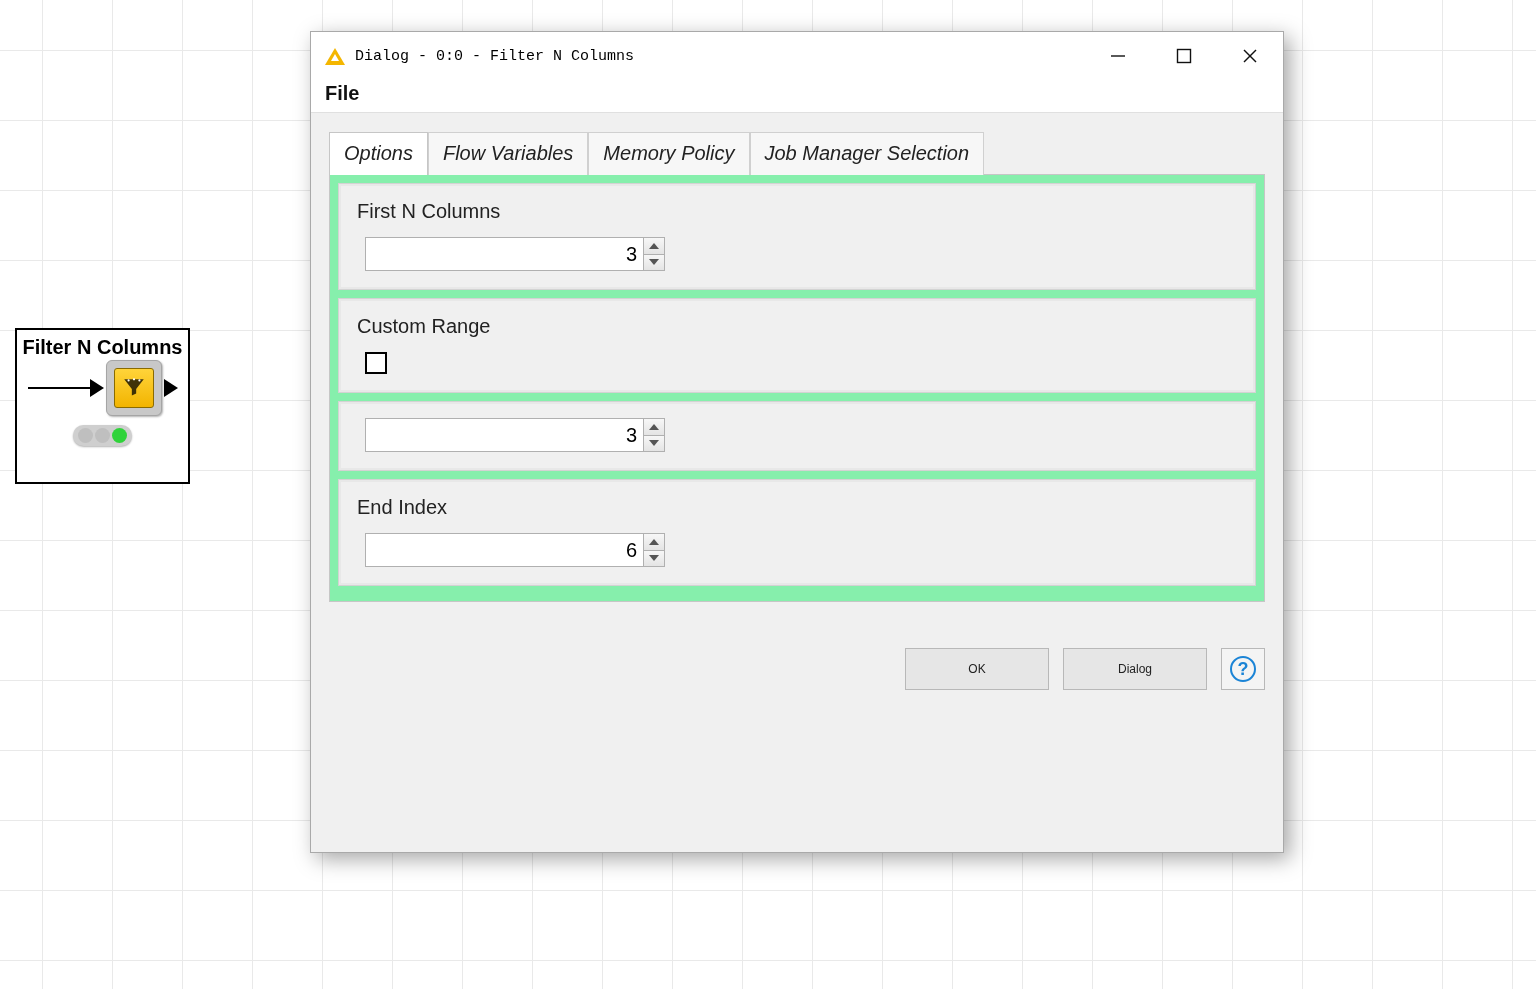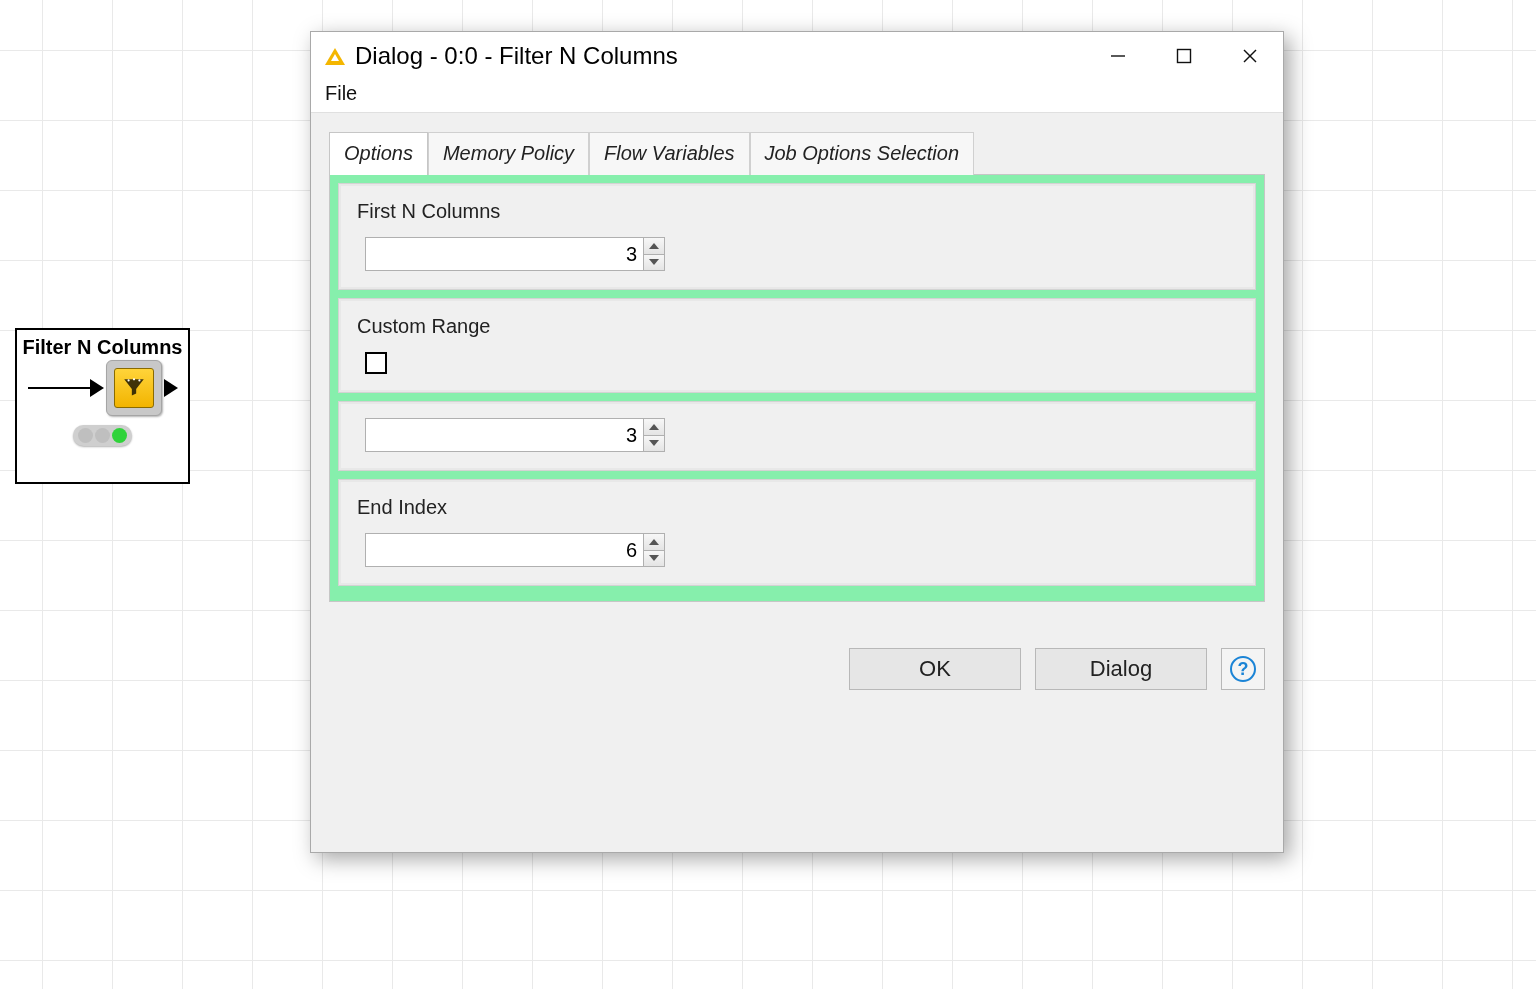--- a/index.html
+++ b/index.html
@@ -130,43 +130,45 @@
   .titlebar-icon::after {
     content: "";
     position: absolute;
     left: -4px; top: 6px;
     width: 0; height: 0;
     border-left: 4px solid transparent;
     border-right: 4px solid transparent;
     border-bottom: 7px solid #fff;
   }
   .titlebar-text {
-    font-size: 24px;
+    font-size: 15px;
     color: #000;
     flex: 1;
+    font-family: Liberation Mono, monospace;
   }
   .win-controls {
     display: flex;
     height: 100%;
   }
   .win-btn {
     width: 66px; height: 100%;
     display: flex;
     align-items: center;
     justify-content: center;
     color: #000;
   }
   .win-btn svg { stroke: #111; stroke-width: 1.4; fill: none; }
 
   .menubar {
     height: 32px;
     padding: 0 10px;
     display: flex;
     align-items: flex-start;
     background: #fff;
+    font-weight: bold;
   }
   .menubar-item {
     font-size: 20px;
     color: #111;
     padding: 2px 4px;
   }
 
   .client {
     flex: 1;
     background: #f0f0f0;
@@ -269,28 +271,28 @@
   }
 
   .button-row {
     display: flex;
     justify-content: flex-end;
     gap: 14px;
     margin-top: 46px;
     align-items: center;
   }
   .btn {
-    width: 172px;
+    width: 144px;
     height: 42px;
     border: 1px solid #b8b8b8;
     background: #e6e6e6;
     display: flex;
     align-items: center;
     justify-content: center;
-    font-size: 22px;
+    font-size: 12px;
     color: #222;
   }
   .help-btn {
     width: 44px; height: 42px;
     border: 1px solid #b8b8b8;
     background: #f4f4f4;
     display: flex;
     align-items: center;
     justify-content: center;
   }
@@ -361,23 +363,23 @@
     </div>
 
     <div class="menubar">
       <div class="menubar-item">File</div>
     </div>
 
     <div class="client">
 
       <div class="tabstrip">
         <div class="tab active">Options</div>
+        <div class="tab">Flow Variables</div>
         <div class="tab">Memory Policy</div>
-        <div class="tab">Flow Variables</div>
-        <div class="tab">Job Options Selection</div>
+        <div class="tab">Job Manager Selection</div>
       </div>
 
       <div class="tabpanel">
 
         <div class="group">
           <div class="group-label">First N Columns</div>
           <div class="spinner">
             <input class="spinner-input" value="3" style="">
             <div class="spinner-buttons">
               <div class="spin-btn">

